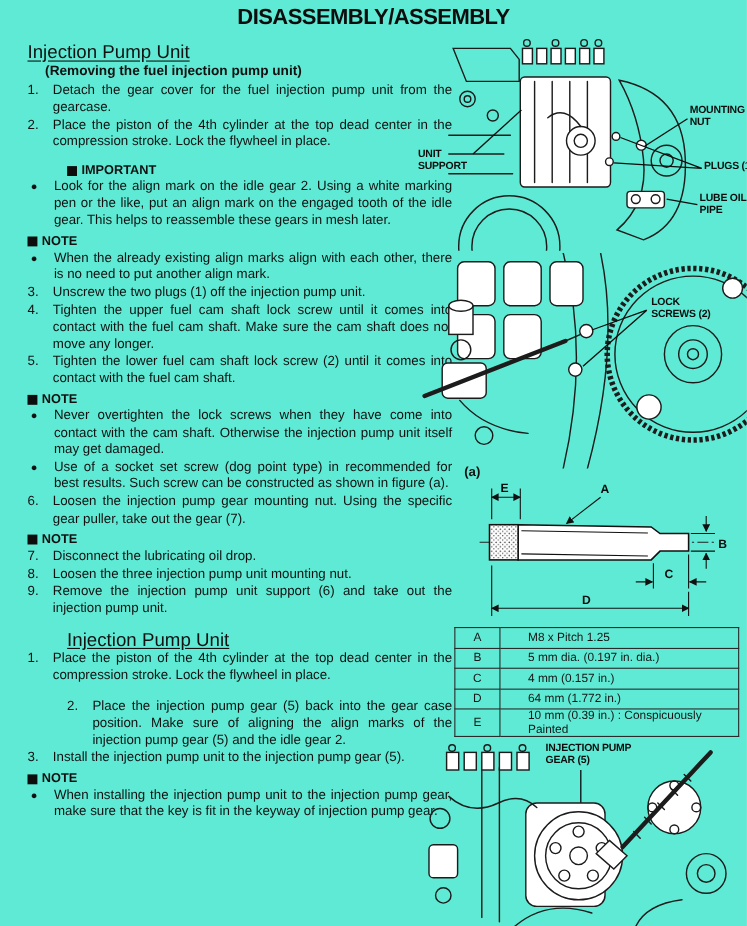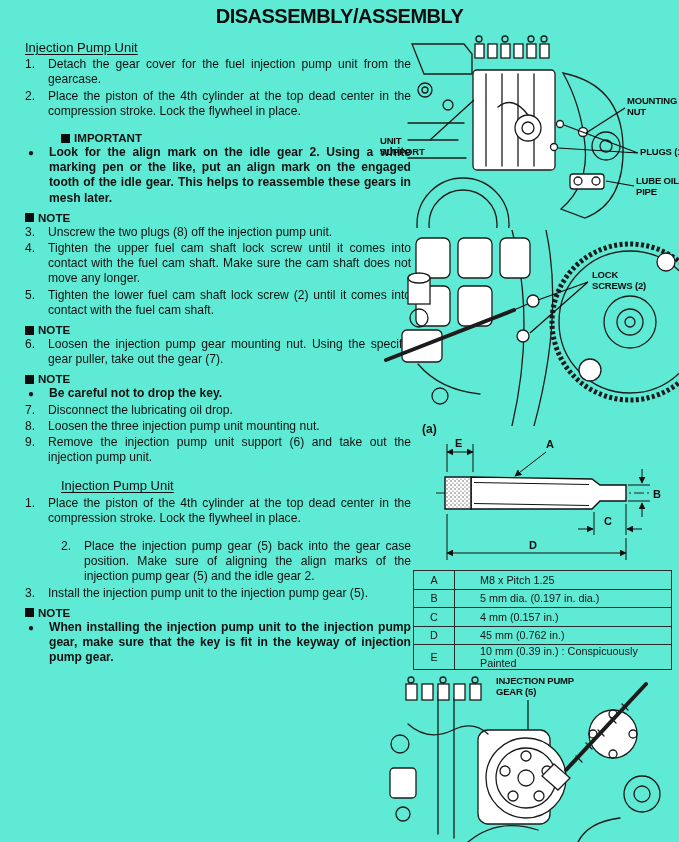--- a/index.html
+++ b/index.html
@@ -3,29 +3,29 @@
 <meta charset="utf-8">
 <style>
   html,body{margin:0;padding:0;}
   body{width:679px;height:842px;overflow:hidden;background:#fff;
        font-family:"Liberation Sans", sans-serif;color:#111;}
   .page{position:relative;width:679px;height:842px;background:#5eead4;overflow:hidden;}
   .title{position:absolute;left:0;top:5px;width:100%;text-align:center;
          font-size:20px;font-weight:bold;letter-spacing:-0.5px;color:#0d0d0d;}
   
   .left-col{position:absolute;left:25px;top:40px;width:386px;font-size:12.1px;line-height:15.2px;}
-  .sec-title{margin-top:12px;margin-bottom:2px;text-decoration:underline;text-underline-offset:2px;font-size:13px;}
+  .sec-title{margin-top:12px;margin-bottom:2px;text-decoration:underline;text-underline-offset:2px;font-size:17px;}
   .sec-title:first-child{margin-top:0;}
   .sub-title{margin:1px 0 2px 16px;font-weight:bold;font-size:12.4px;}
   .step{display:flex;margin:1px 0;}
   .step .num{width:23px;flex:none;}
   .step .txt{flex:1;text-align:justify;}
   .flag{display:flex;align-items:center;gap:4px;margin-top:6px;font-weight:bold;font-size:11.6px;line-height:12px;}
   .sq{width:9px;height:9px;background:#0d0d0d;flex:none;}
-  .bullet{display:flex;margin:1px 0;font-weight:bold;}
+  .bullet{display:flex;margin:1px 0;font-weight:normal;}
   .bullet .dot{width:21px;flex:none;padding-left:3px;}
   .bullet .dot::before{content:"●";font-size:10px;}
   .bullet .txt{flex:1;text-align:justify;}
   .gap-before{margin-top:13px;padding-left:36px;}
   
   .right-col{position:absolute;left:378px;top:28px;width:301px;height:814px;}
   .band{position:absolute;left:0;}
   .callout{position:absolute;font-weight:bold;font-size:9.5px;line-height:10.5px;letter-spacing:-0.2px;color:#0d0d0d;}
   .fig-a-caption{position:absolute;left:44px;top:394px;font-weight:bold;font-size:12px;}
   .spec-table{position:absolute;left:35px;top:542px;width:259px;border-collapse:collapse;
@@ -42,67 +42,76 @@
   .dimln{stroke:#111;stroke-width:1;fill:none;}
 </style>
 </head>
 <body>
 
 <div class="page">
   <div class="title">DISASSEMBLY/ASSEMBLY</div>
 
   <div class="left-col" id="left-col">
       <div class="sec-title">Injection Pump Unit</div>
+      <div class="sub-title">(Removing the fuel injection pump unit)</div>
       <div class="step">
         <span class="num">1.</span>
         <span class="txt">Detach the gear cover for the fuel injection pump unit from the gearcase.</span>
       </div>
       <div class="step">
         <span class="num">2.</span>
         <span class="txt">Place the piston of the 4th cylinder at the top dead center in the compression stroke.  Lock the flywheel in place.</span>
       </div>
       <div class="flag gap-before">
         <span class="sq"></span>
         <span>IMPORTANT</span>
       </div>
       <div class="bullet">
         <span class="dot"></span>
         <span class="txt">Look for the align mark on the idle gear 2.  Using a white marking pen or the like, put an align mark on the engaged tooth of the idle gear.  This helps to reassemble these gears in mesh later.</span>
       </div>
       <div class="flag">
         <span class="sq"></span>
         <span>NOTE</span>
       </div>
+      <div class="bullet">
+        <span class="dot"></span>
+        <span class="txt">When the already existing align marks align with each other, there is no need to put another align mark.</span>
+      </div>
       <div class="step">
         <span class="num">3.</span>
-        <span class="txt">Unscrew the two plugs (8) off the injection pump unit.</span>
+        <span class="txt">Unscrew the two plugs (1) off the injection pump unit.</span>
       </div>
       <div class="step">
         <span class="num">4.</span>
         <span class="txt">Tighten the upper fuel cam shaft lock screw until it comes into contact with the fuel cam shaft.  Make sure the cam shaft does not move any longer.</span>
       </div>
       <div class="step">
         <span class="num">5.</span>
         <span class="txt">Tighten the lower fuel cam shaft lock screw (2) until it comes into contact with the fuel cam shaft.</span>
       </div>
       <div class="flag">
         <span class="sq"></span>
         <span>NOTE</span>
       </div>
+      <div class="bullet">
+        <span class="dot"></span>
+        <span class="txt">Never overtighten the lock screws when they have come into contact with the cam shaft.  Otherwise the injection pump unit itself may get damaged.</span>
+      </div>
+      <div class="bullet">
+        <span class="dot"></span>
+        <span class="txt">Use of a socket set screw (dog point type) in recommended for best results.  Such screw can be constructed as shown in figure (a).</span>
+      </div>
       <div class="step">
         <span class="num">6.</span>
         <span class="txt">Loosen the injection pump gear mounting nut.  Using the specific gear puller, take out the gear (7).</span>
       </div>
       <div class="flag">
         <span class="sq"></span>
         <span>NOTE</span>
-      </div>
-      <div class="bullet">
-        <span class="dot"></span>
-        <span class="txt">Be careful not to drop the key.</span>
       </div>
       <div class="step">
         <span class="num">7.</span>
         <span class="txt">Disconnect the lubricating oil drop.</span>
       </div>
       <div class="step">
         <span class="num">8.</span>
         <span class="txt">Loosen the three injection pump unit mounting nut.</span>
       </div>
       <div class="step">
@@ -247,21 +256,21 @@
           <tr>
             <td class="k">B</td>
             <td class="v">5 mm dia. (0.197 in. dia.)</td>
           </tr>
           <tr>
             <td class="k">C</td>
             <td class="v">4 mm (0.157 in.)</td>
           </tr>
           <tr>
             <td class="k">D</td>
-            <td class="v">45 mm (0.762 in.)</td>
+            <td class="v">64 mm (1.772 in.)</td>
           </tr>
           <tr>
             <td class="k">E</td>
             <td class="v">10 mm (0.39 in.) : Conspicuously Painted</td>
           </tr>
         </tbody>
     </table>
 
     <svg class="band" style="top:644px" width="301" height="170" viewBox="0 0 301 170">
       <path class="leader" d="M150,28 V96"></path>

